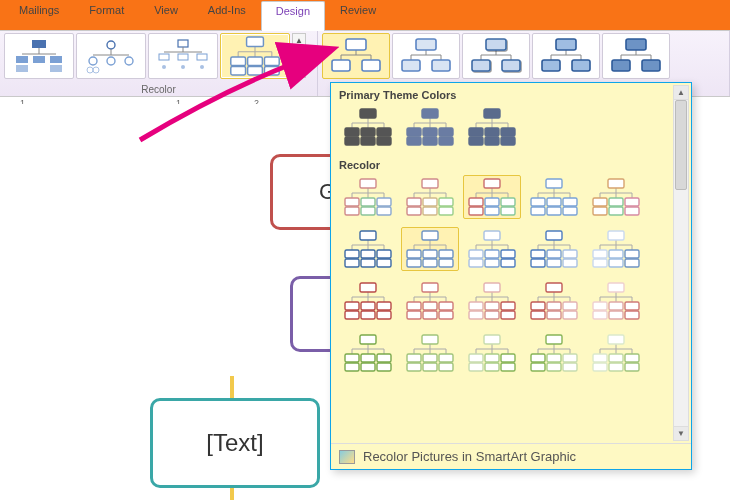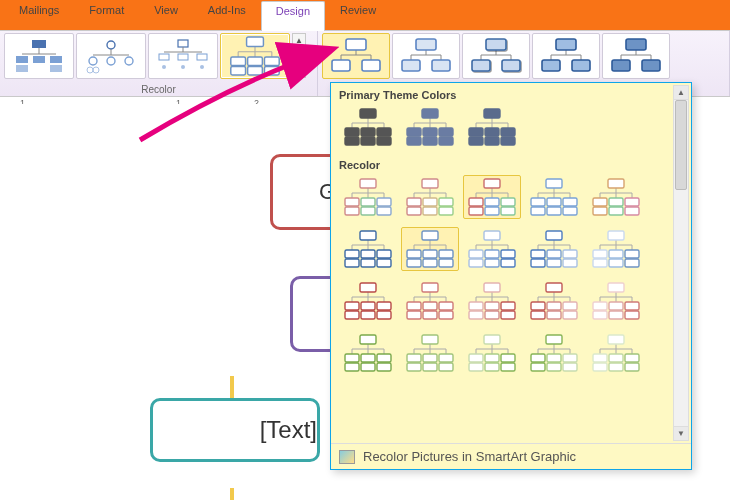--- a/index.html
+++ b/index.html
@@ -47,21 +47,21 @@
            background-position: 0 13px; background-size:10px 5px; background-repeat:repeat-x;}
   .ruler .num { position:absolute; top:1px; font-size:9px; color:#666;}
 
   
   .canvas { position:absolute; top:104px; left:0; right:0; bottom:0; background:#fff;}
   .sa-box { position:absolute; border-width:3px; border-style:solid; border-radius:10px;
             background:#fff; display:flex; align-items:center; justify-content:center;
             font-size:22px; color:#333; font-family: Calibri, sans-serif;}
   .sa-red   { border-color:#c0504d; top:50px;  left:270px; width:120px; height:76px;}
   .sa-purple{ border-color:#7a5ea8; top:172px; left:290px; width:120px; height:76px;}
-  .sa-teal  { border-color:#3aa7a7; top:294px; left:150px; width:170px; height:64px; font-size:24px;justify-content:flex-end;}
+  .sa-teal  { border-color:#3aa7a7; top:294px; left:150px; width:170px; height:90px; font-size:24px;}
   .conn { position:absolute; background:#f2c94c;}
   .conn-v { width:4px;}
 
   
   .arrow { position:absolute; pointer-events:none;}
 
   
   .dropdown { position:absolute; top:82px; left:330px; width:362px; height:388px;
               border:1px solid #0ea5e9; background:#fef9c3; box-shadow:3px 3px 8px rgba(0,0,0,.18);}
   .dd-scroll { position:absolute; top:2px; right:2px; bottom:28px; width:16px; background:#f1f1f1;

